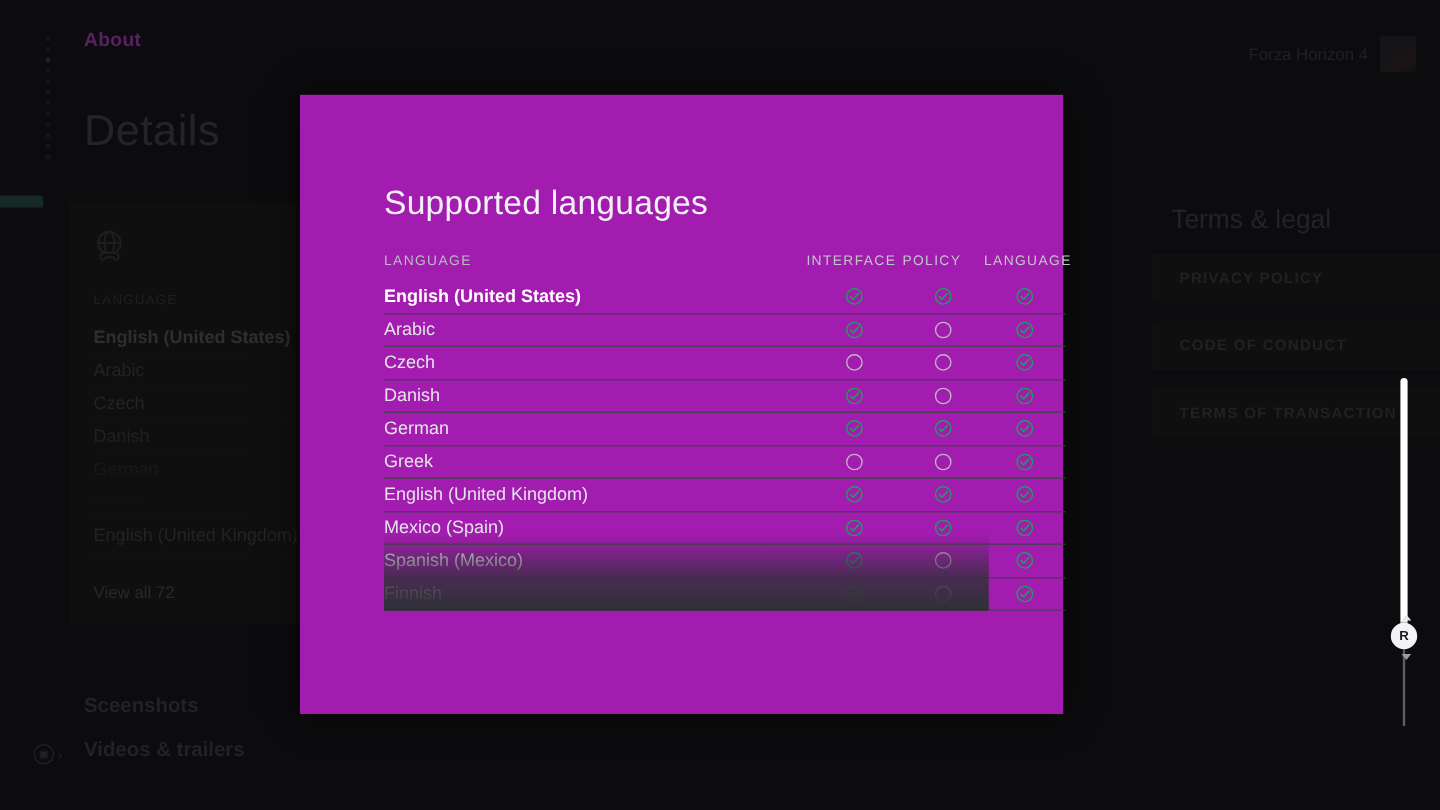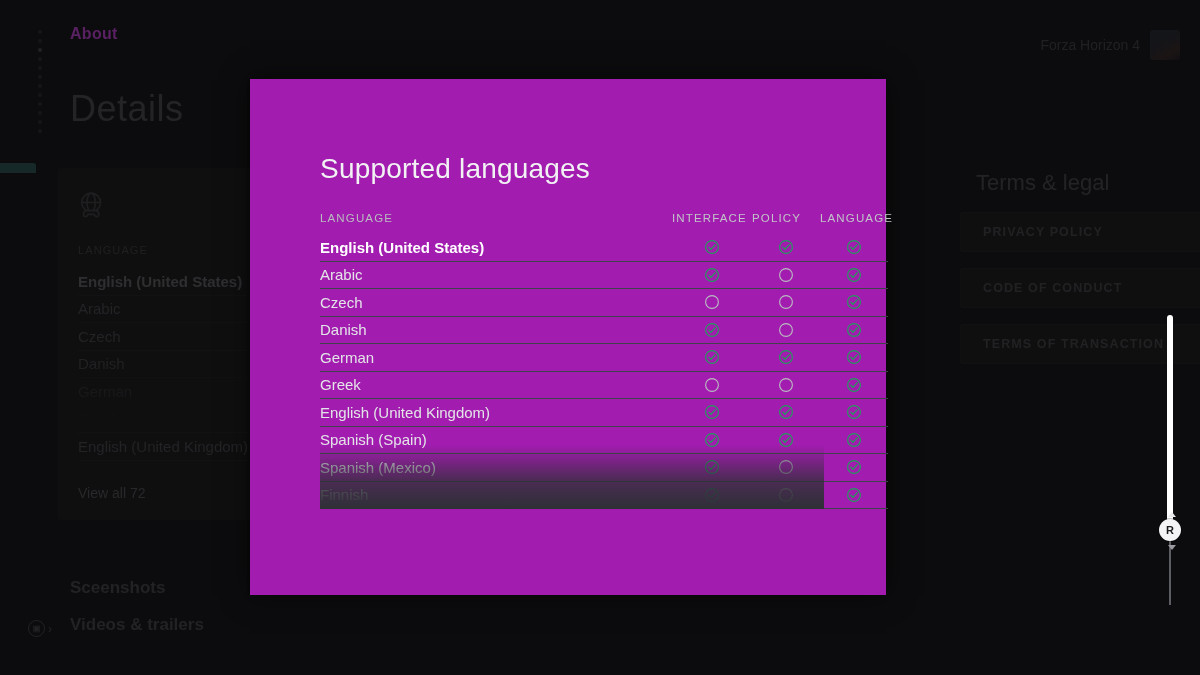--- a/index.html
+++ b/index.html
@@ -412,21 +412,21 @@
           </svg>
         </div>
         <div class="cell">
           <svg class="mark" viewBox="0 0 20 20" fill="none">
             <circle cx="10" cy="10" r="8" stroke="#1f9f5a" stroke-width="1.4"></circle>
             <path d="M6 10.2l2.7 2.7L14.2 7" stroke="#1f9f5a" stroke-width="1.6" stroke-linecap="round" stroke-linejoin="round"></path>
           </svg>
         </div>
       </div>
       <div class="m-row">
-        <div class="name">Spanish (Spain)</div>
+        <div class="name">Mexico (Spain)</div>
         <div class="cell c1">
           <svg class="mark" viewBox="0 0 20 20" fill="none">
             <circle cx="10" cy="10" r="8" stroke="#1f9f5a" stroke-width="1.4"></circle>
             <path d="M6 10.2l2.7 2.7L14.2 7" stroke="#1f9f5a" stroke-width="1.6" stroke-linecap="round" stroke-linejoin="round"></path>
           </svg>
         </div>
         <div class="cell">
           <svg class="mark" viewBox="0 0 20 20" fill="none">
             <circle cx="10" cy="10" r="8" stroke="#1f9f5a" stroke-width="1.4"></circle>
             <path d="M6 10.2l2.7 2.7L14.2 7" stroke="#1f9f5a" stroke-width="1.6" stroke-linecap="round" stroke-linejoin="round"></path>

